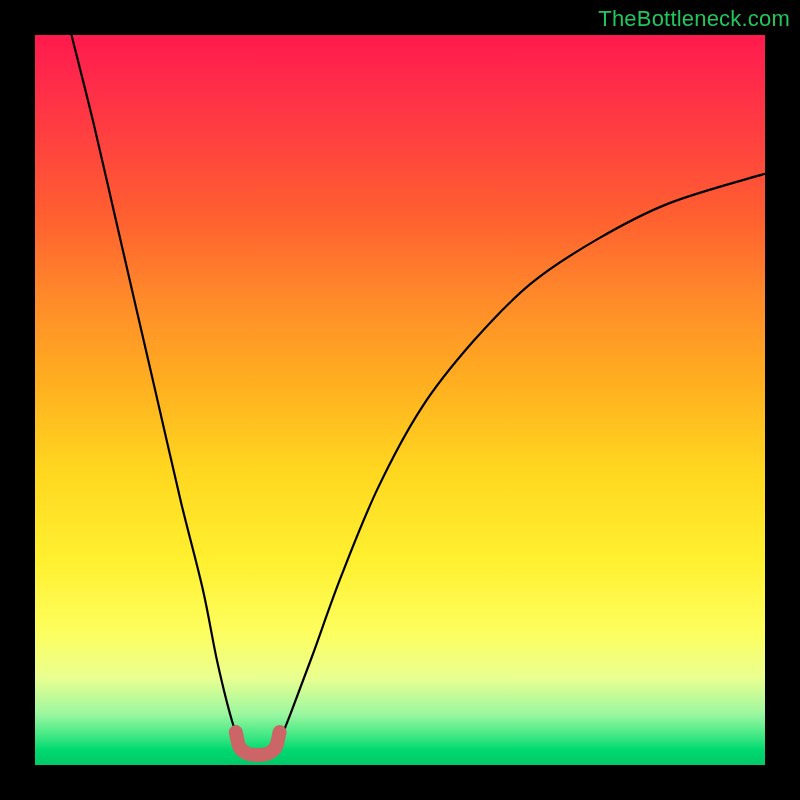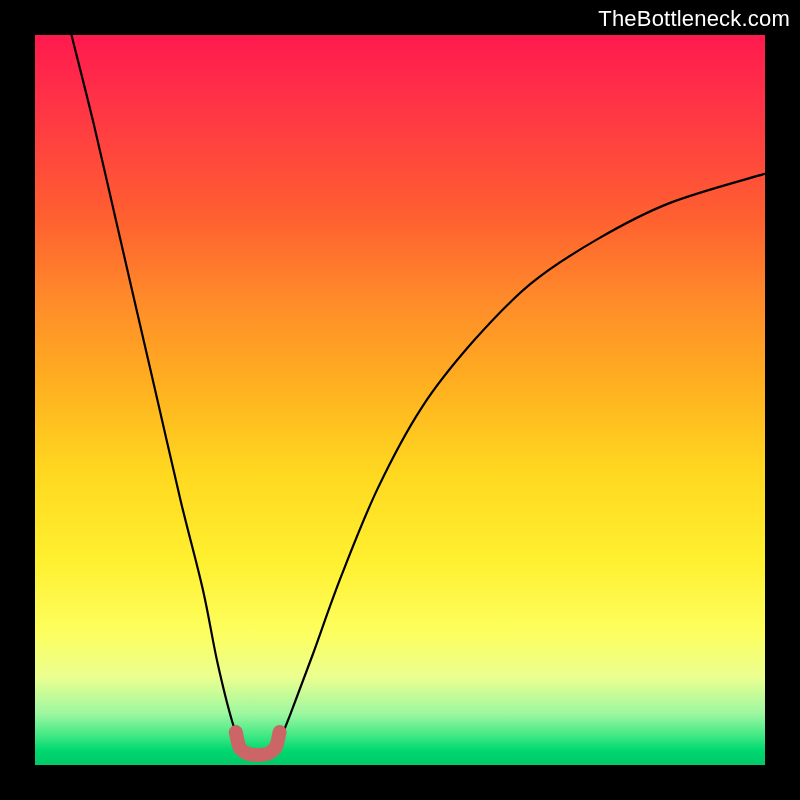--- a/index.html
+++ b/index.html
@@ -55,21 +55,21 @@
     left: 0;
     top: 0;
     width: 730px;
     height: 730px;
     overflow: visible;
   }
   .watermark {
     position: absolute;
     top: 6px;
     right: 10px;
-    color: #ffffff;
+    color: #22c55e;
     font-size: 22px;
     letter-spacing: 0.2px;
   }
 </style>
 </head>
 <body>
 
 <div class="frame">
   <div class="watermark">TheBottleneck.com</div>
   <div class="plot-area">

